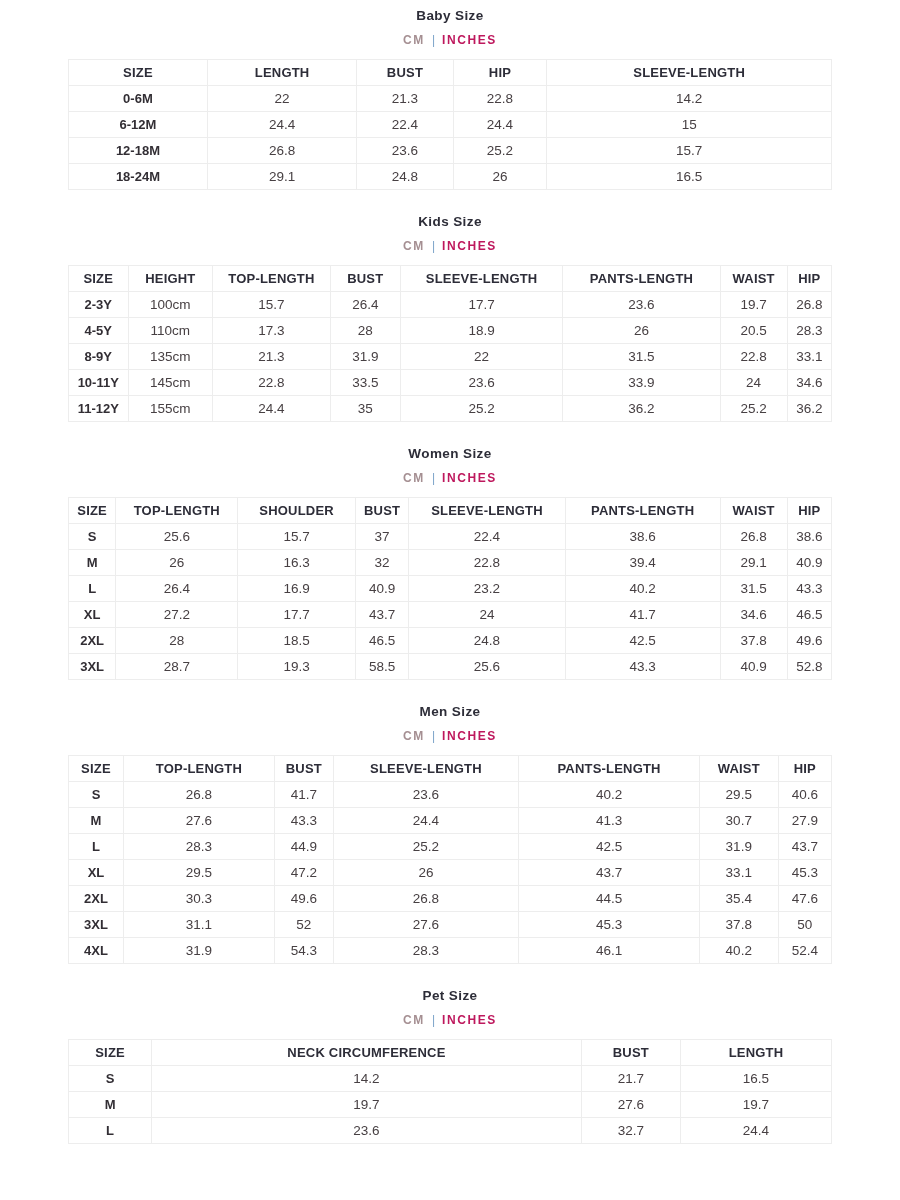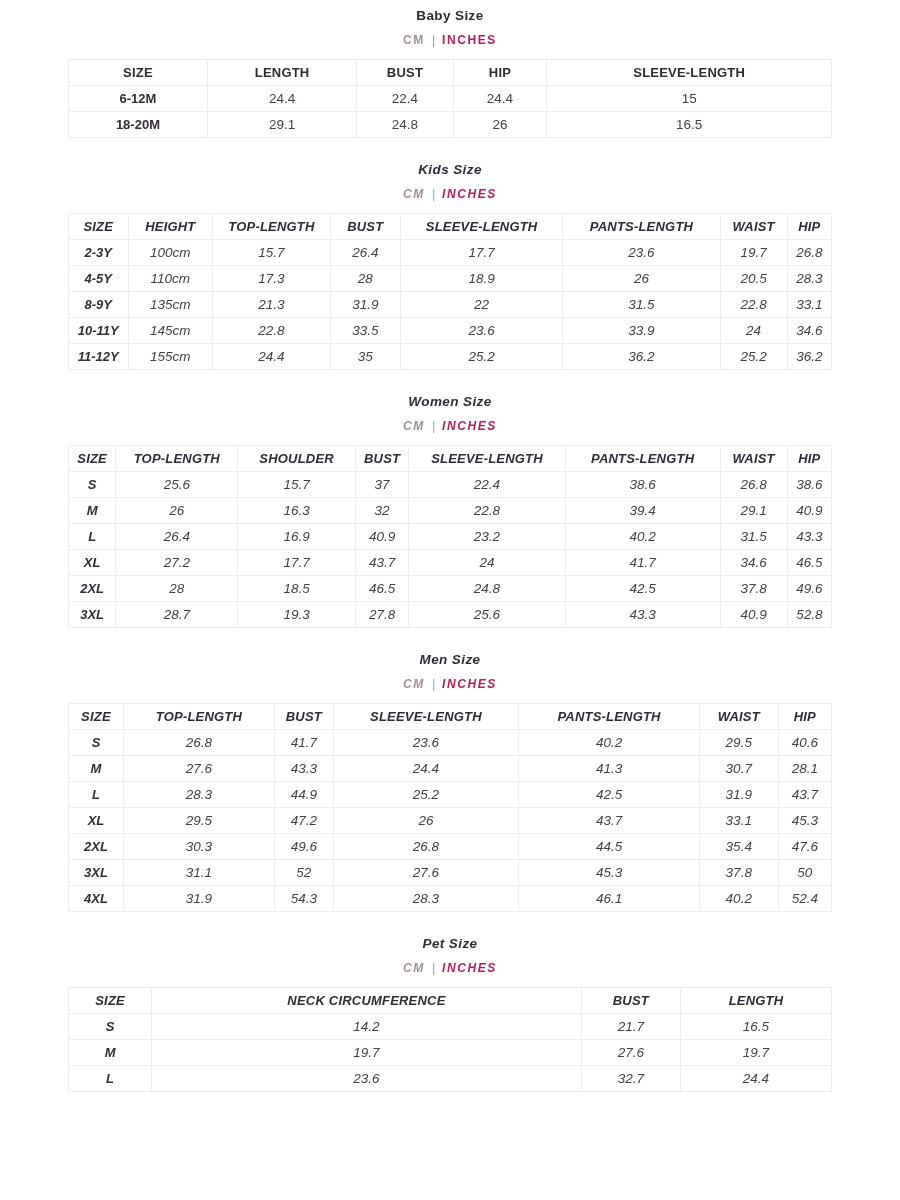--- a/index.html
+++ b/index.html
@@ -9,21 +9,21 @@
     background: #ffffff;
     width: 900px;
     font-family: "Liberation Sans", sans-serif;
   }
   .page {
     width: 900px;
     padding-top: 8px;
     padding-bottom: 4px;
   }
   .size-section { margin: 0; }
-  .size-section + .size-section { margin-top: 24px; font-style: italic; }
+  .size-section + .size-section { margin-top: 24px; }
   .section-title {
     margin: 0 0 9px 0;
     text-align: center;
     font-size: 13.5px;
     line-height: 16px;
     font-weight: bold;
     letter-spacing: 0.4px;
     color: #2d2d38;
   }
   .unit-toggle {
@@ -103,28 +103,42 @@
           <tr>
             <th>SIZE</th>
             <th>LENGTH</th>
             <th>BUST</th>
             <th>HIP</th>
             <th>SLEEVE-LENGTH</th>
           </tr>
         </thead>
         <tbody>
           <tr>
+            <td class="size-cell">0-6M</td>
+            <td class="value-cell">22</td>
+            <td class="value-cell">21.3</td>
+            <td class="value-cell">22.8</td>
+            <td class="value-cell">14.2</td>
+          </tr>
+          <tr>
             <td class="size-cell">6-12M</td>
             <td class="value-cell">24.4</td>
             <td class="value-cell">22.4</td>
             <td class="value-cell">24.4</td>
             <td class="value-cell">15</td>
           </tr>
           <tr>
-            <td class="size-cell">18-20M</td>
+            <td class="size-cell">12-18M</td>
+            <td class="value-cell">26.8</td>
+            <td class="value-cell">23.6</td>
+            <td class="value-cell">25.2</td>
+            <td class="value-cell">15.7</td>
+          </tr>
+          <tr>
+            <td class="size-cell">18-24M</td>
             <td class="value-cell">29.1</td>
             <td class="value-cell">24.8</td>
             <td class="value-cell">26</td>
             <td class="value-cell">16.5</td>
           </tr>
         </tbody>
       </table>
   </section>
 
   <section class="size-section">
@@ -286,21 +300,21 @@
             <td class="value-cell">46.5</td>
             <td class="value-cell">24.8</td>
             <td class="value-cell">42.5</td>
             <td class="value-cell">37.8</td>
             <td class="value-cell">49.6</td>
           </tr>
           <tr>
             <td class="size-cell">3XL</td>
             <td class="value-cell">28.7</td>
             <td class="value-cell">19.3</td>
-            <td class="value-cell">27.8</td>
+            <td class="value-cell">58.5</td>
             <td class="value-cell">25.6</td>
             <td class="value-cell">43.3</td>
             <td class="value-cell">40.9</td>
             <td class="value-cell">52.8</td>
           </tr>
         </tbody>
       </table>
   </section>
 
   <section class="size-section">
@@ -339,21 +353,21 @@
             <td class="value-cell">29.5</td>
             <td class="value-cell">40.6</td>
           </tr>
           <tr>
             <td class="size-cell">M</td>
             <td class="value-cell">27.6</td>
             <td class="value-cell">43.3</td>
             <td class="value-cell">24.4</td>
             <td class="value-cell">41.3</td>
             <td class="value-cell">30.7</td>
-            <td class="value-cell">28.1</td>
+            <td class="value-cell">27.9</td>
           </tr>
           <tr>
             <td class="size-cell">L</td>
             <td class="value-cell">28.3</td>
             <td class="value-cell">44.9</td>
             <td class="value-cell">25.2</td>
             <td class="value-cell">42.5</td>
             <td class="value-cell">31.9</td>
             <td class="value-cell">43.7</td>
           </tr>

